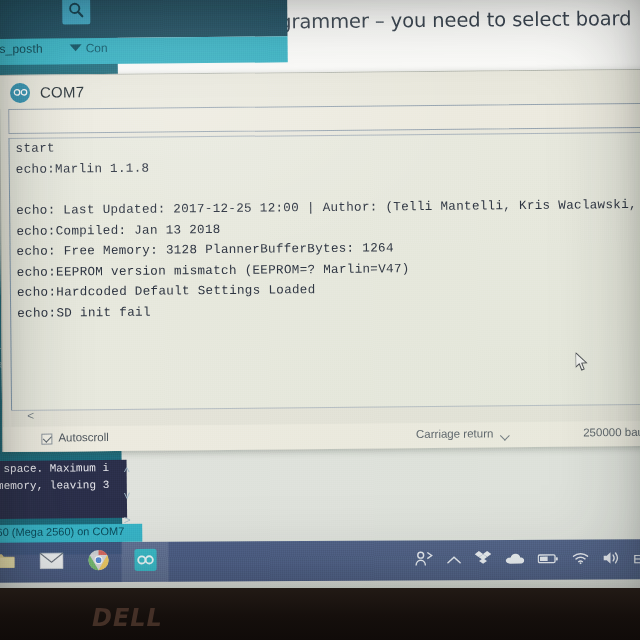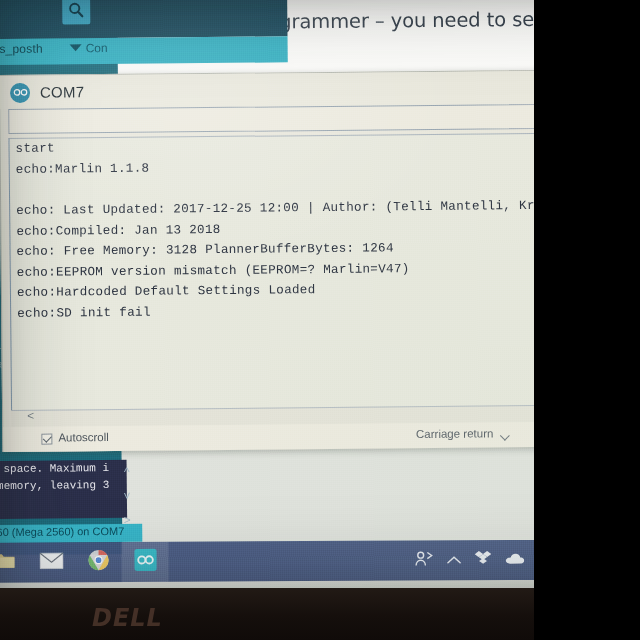--- a/index.html
+++ b/index.html
@@ -9,21 +9,21 @@
     width: 640px;
     height: 640px;
     overflow: hidden;
     background: #000;
     font-family: "Liberation Sans", sans-serif;
   }
 
   
   #photo {
     position: relative;
-    width: 534px;
+    width: 640px;
     height: 640px;
     overflow: hidden;
     background: #fef9c3;
   }
 
   
   #screen {
     position: absolute;
     left: -10px;
     top: -8px;

